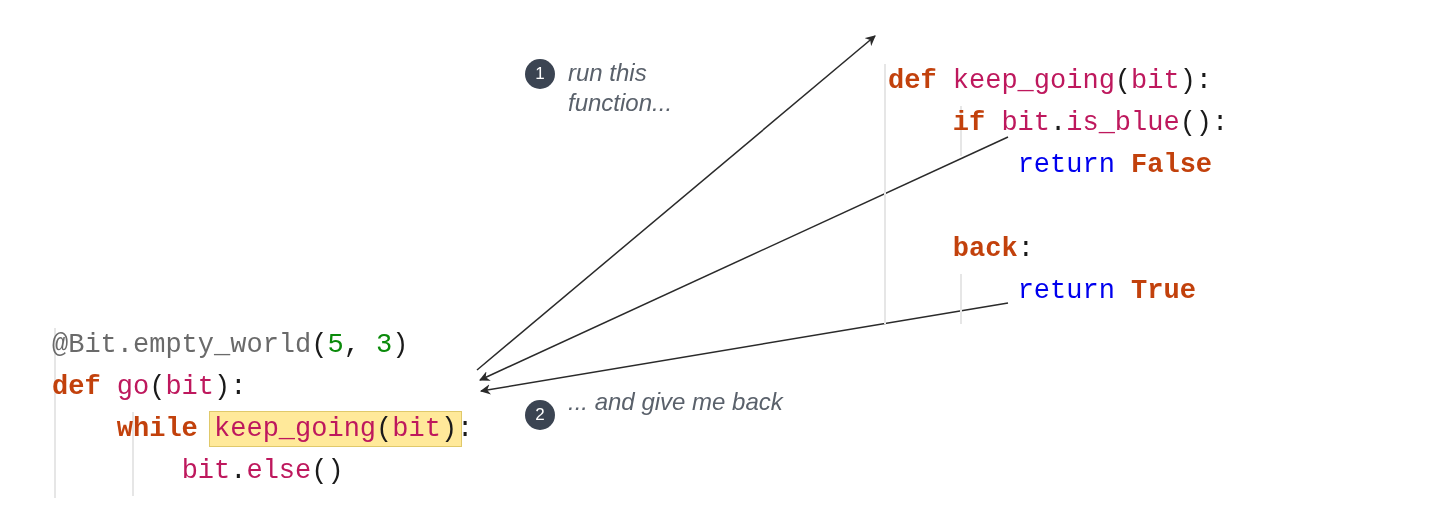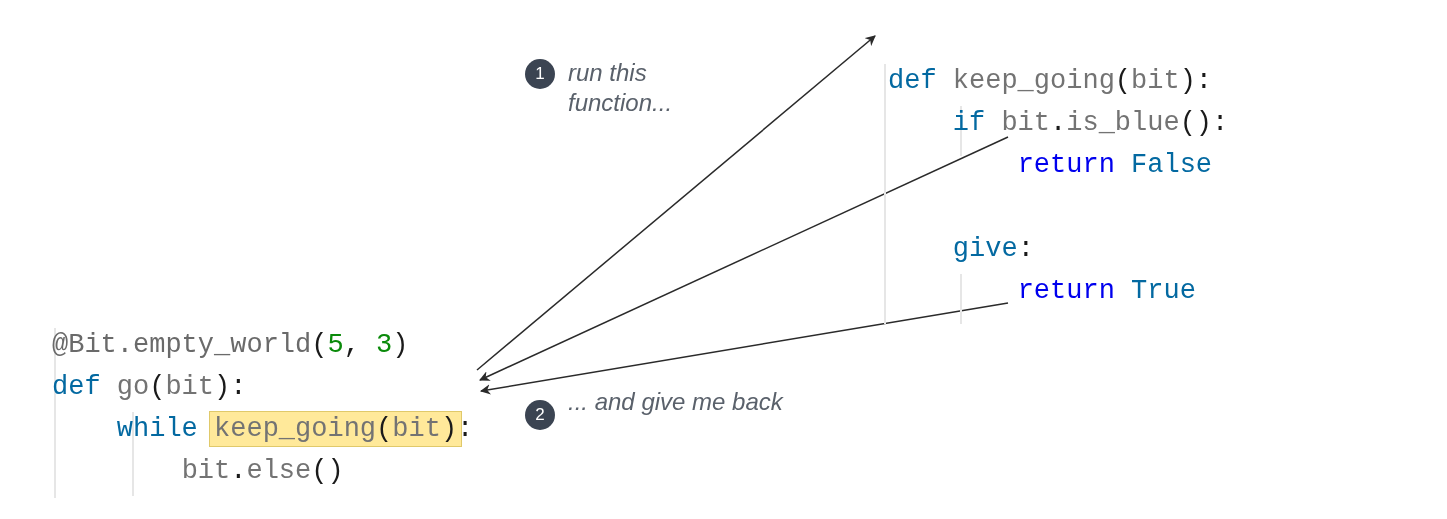--- a/index.html
+++ b/index.html
@@ -19,22 +19,22 @@
     position: absolute;
     font-family: "SFMono-Regular", Menlo, Consolas, "Liberation Mono", monospace;
     font-size: 27px;
     line-height: 42px;
     white-space: pre;
     color: #1a1a1a;
   }
   .code-left  { left: 52px;  top: 282px; }
   .code-right { left: 888px; top: 18px; }
 
-  .kw   { color: #0369a1; }
-  .name { color: #737373; }
+  .kw   { color: #c2410c; font-weight: bold; }
+  .name { color: #be185d; }
   .num  { color: #0a8a0a; }
   .punct{ color: #1a1a1a; }
   .deco { color: #6a6a6a; }
   .ret  { color: #0000ee; }
 
   .guide {
     position: absolute;
     width: 2px;
     background: #e6e6e6;
   }
@@ -116,21 +116,21 @@
 <span><span class="kw">def </span><span class="name">go</span><span class="punct">(</span><span class="name">bit</span><span class="punct">)</span><span class="punct">:</span></span>
 <span><span>    </span><span class="kw">while </span><span class="hl"><span class="name">keep_going</span><span class="punct">(</span><span class="name">bit</span><span class="punct">)</span></span><span class="punct">:</span></span>
 <span><span>        </span><span class="name">bit</span><span class="punct">.</span><span class="name">else</span><span class="punct">(</span><span class="punct">)</span></span>
   </div>
 
   <div class="code code-right">
 <span><span class="kw">def </span><span class="name">keep_going</span><span class="punct">(</span><span class="name">bit</span><span class="punct">)</span><span class="punct">:</span></span>
 <span><span>    </span><span class="kw">if </span><span class="name">bit</span><span class="punct">.</span><span class="name">is_blue</span><span class="punct">(</span><span class="punct">)</span><span class="punct">:</span></span>
 <span><span>        </span><span class="ret">return </span><span class="kw">False</span></span>
 <span></span>
-<span><span>    </span><span class="kw">give</span><span class="punct">:</span></span>
+<span><span>    </span><span class="kw">back</span><span class="punct">:</span></span>
 <span><span>        </span><span class="ret">return </span><span class="kw">True</span></span>
   </div>
 
   <div class="badge badge1">1</div>
   <div class="caption cap1">
     <span>run this</span><br>
     <span>function...</span>
   </div>
 
   <div class="badge badge2">2</div>

